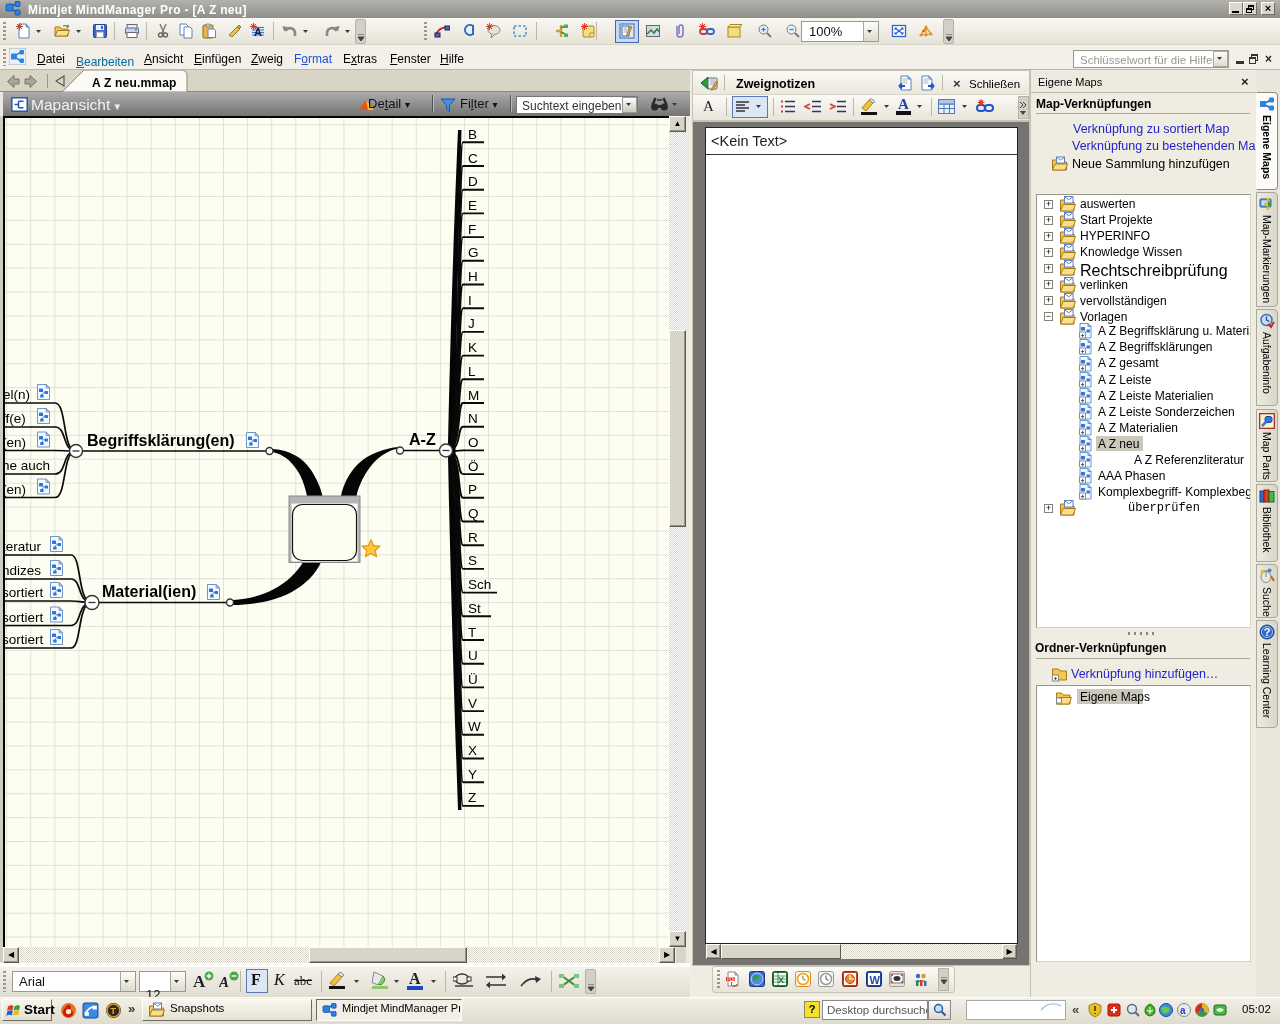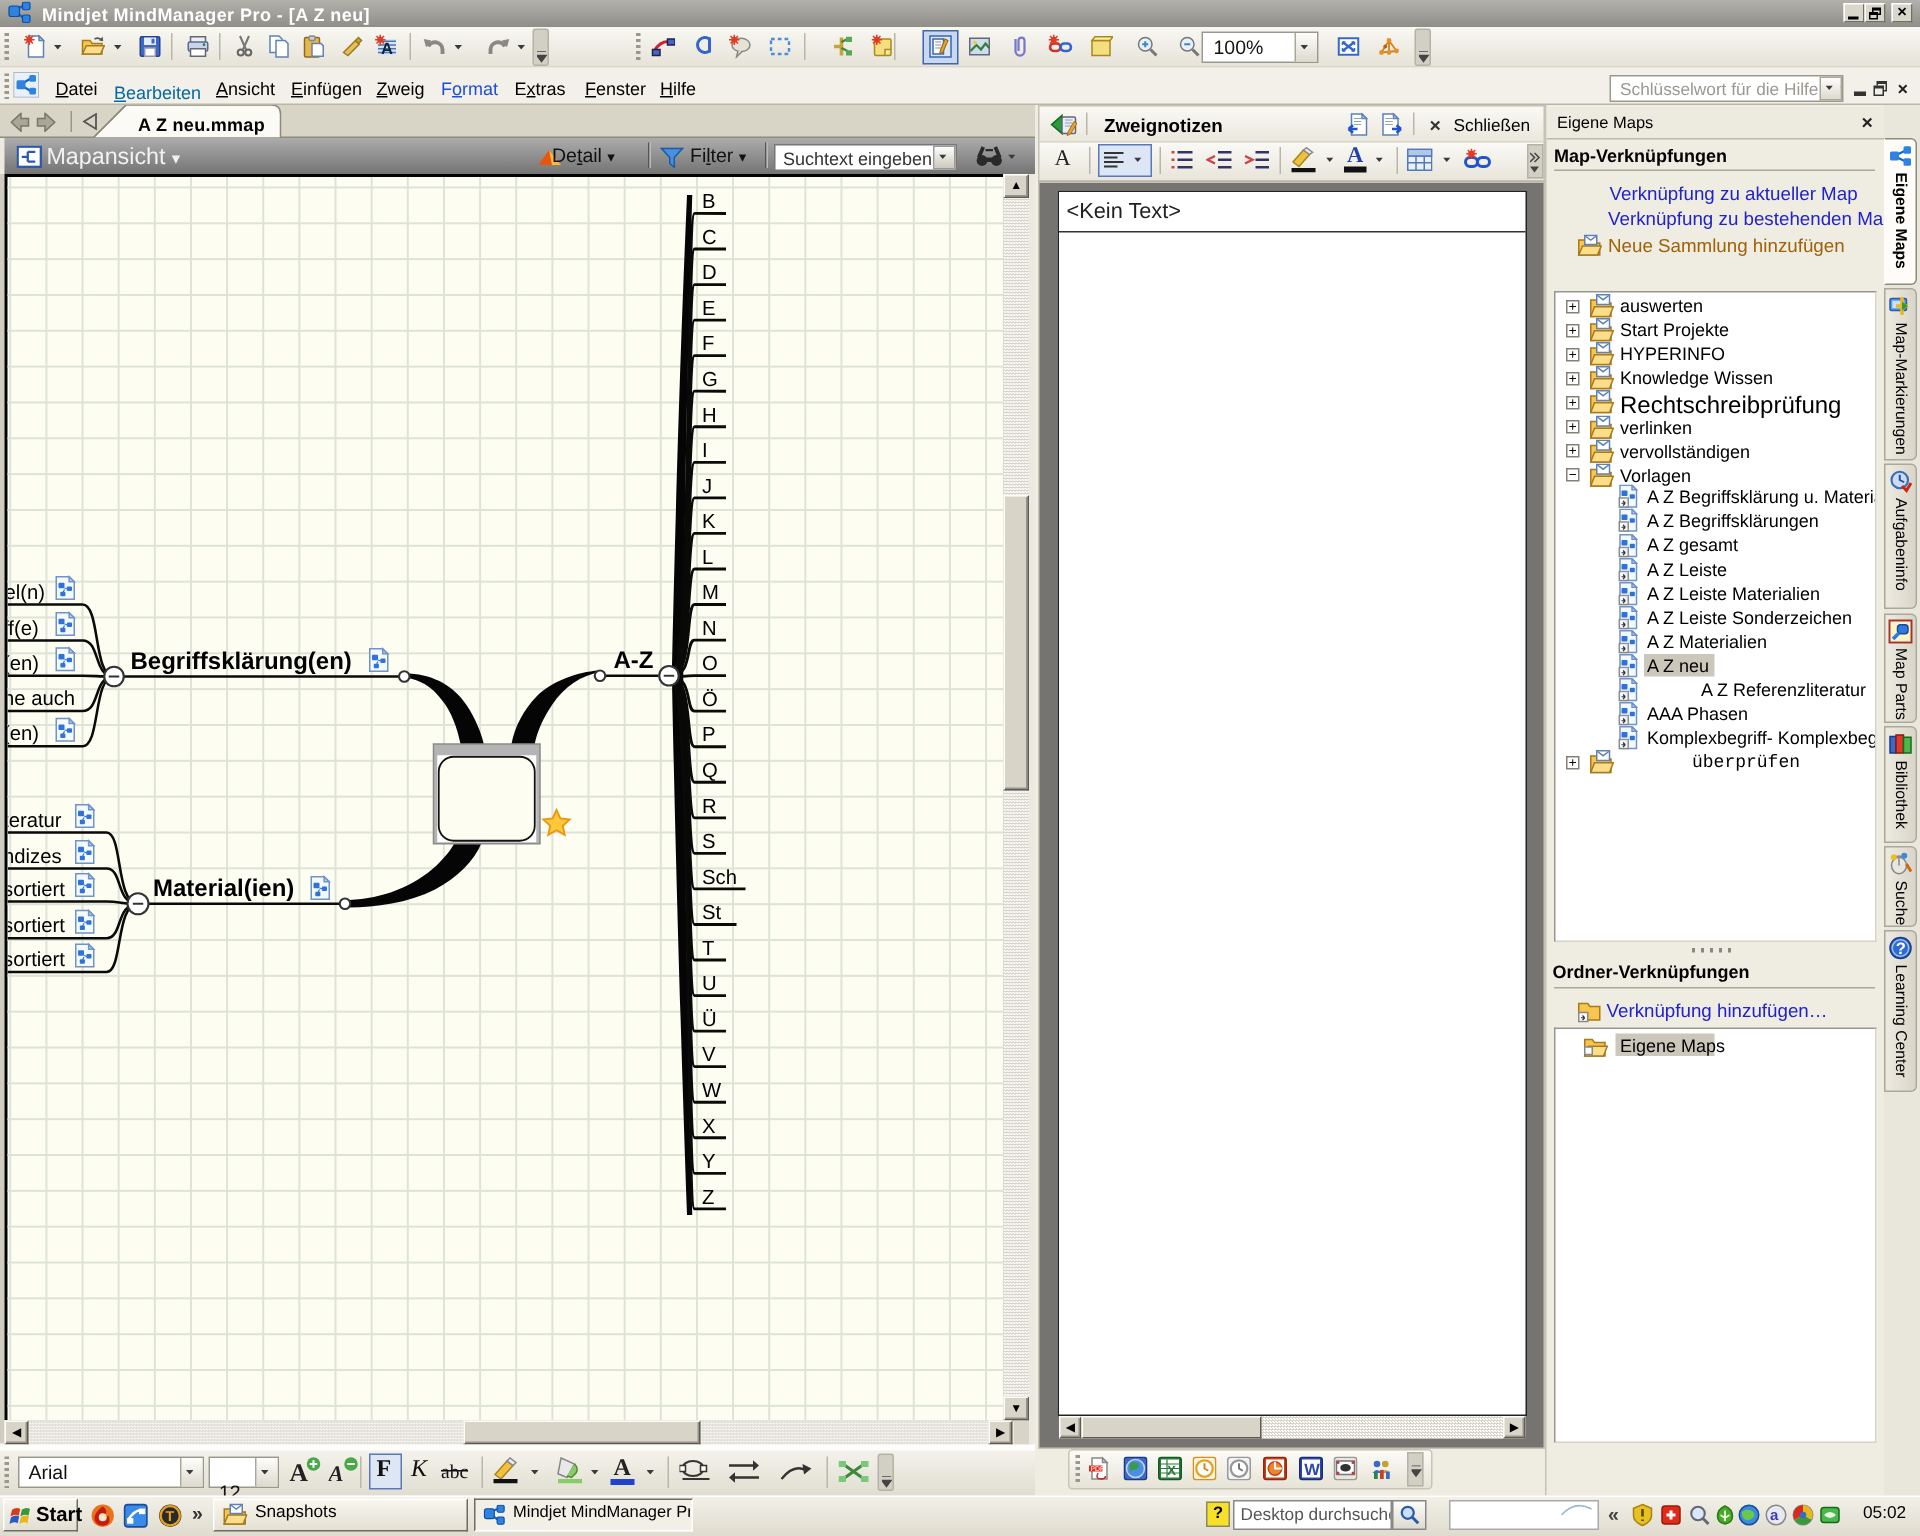--- a/index.html
+++ b/index.html
@@ -642,29 +642,29 @@
     <svg class="abs" style="left:2px;top:8px" width="7" height="8">
       <path d="M0 0 h6 M0 3 h6 l-3 4 z" stroke="#444" fill="#444"></path>
     </svg>
   </div>
 <div class="abs" style="left:1030px;top:70px;width:226px;height:927px;background:#EFECE2;border-left:1px solid #C6C3B6;"></div>
 <div class="abs" style="left:1031px;top:71px;width:225px;height:22px;background:#EDEAE0;border-bottom:1px solid #BCB9AC;"></div>
 <div class="abs" style="left:1038px;top:76px;font-size:11px;color:#000;">Eigene Maps</div>
 <div class="abs" style="left:1241px;top:74px;font-size:13px;font-weight:bold;color:#222;">×</div>
 <div class="abs" style="left:1036px;top:97px;font-size:12px;font-weight:bold;color:#000;">Map-Verknüpfungen</div>
 <div class="abs" style="left:1036px;top:113px;width:214px;height:1px;background:#AAA79B;"></div>
-<div class="abs" style="left:1073px;top:122px;font-size:12.5px;color:#2222CC;">Verknüpfung zu aktueller Map</div>
+<div class="abs" style="left:1073px;top:122px;font-size:12.5px;color:#2222CC;">Verknüpfung zu sortiert Map</div>
 <div class="abs" style="left:1072px;top:139px;font-size:12.5px;color:#2222CC;">Verknüpfung zu bestehenden Ma…</div>
 <svg class="abs" style="left:1051px;top:156px" width="17" height="16" viewBox="0 0 16 16">
     <path d="M1 4 h5 l1.5 2 H15 v8 H1 z" fill="#F7C64E" stroke="#A67A1D"></path>
     <path d="M1 14 L3.5 8 H16 L13.5 14 z" fill="#FCDE8A" stroke="#A67A1D"></path>
     <rect x="5" y="1" width="8" height="6" fill="#FFF" stroke="#5E81B8"></rect>
     <path d="M5.5 1.5 l3.5 2.5 3.5 -2.5" fill="none" stroke="#5E81B8"></path>
   </svg>
-<div class="abs" style="left:1072px;top:157px;font-size:12.5px;color:#a16207;">Neue Sammlung hinzufügen</div>
+<div class="abs" style="left:1072px;top:157px;font-size:12.5px;color:#000000;">Neue Sammlung hinzufügen</div>
 <div class="abs" style="left:1036px;top:194px;width:215px;height:434px;background:#FFF;border:1px solid #98968A;border-right-color:#D5D2C6;border-bottom-color:#D5D2C6;"></div>
 <div class="abs" style="left:1044px;top:200px;width:9px;height:9px;border:1px solid #848278;background:#FFF;font:9px/7px 'Liberation Sans';text-align:center;color:#000;">+</div>
 <svg class="abs" style="left:1059px;top:196px" width="17" height="16" viewBox="0 0 16 16">
     <path d="M1 4 h5 l1.5 2 H14.5 v9 H1 z" fill="#F7C64E" stroke="#A67A1D"></path>
     <path d="M1 15 L3.5 8.5 H16 L13.5 15 z" fill="#FCDE8A" stroke="#A67A1D"></path>
     <rect x="5" y="0.5" width="8.5" height="6.5" fill="#FFF" stroke="#5E81B8"></rect>
     <path d="M5.5 1 l3.7 2.8 3.8 -2.8" fill="none" stroke="#5E81B8"></path>
   </svg>
 <div class="abs" style="left:1080px;top:197px;font-size:12px;color:#000;width:170px;white-space:nowrap;overflow:hidden;">auswerten</div>
 <div class="abs" style="left:1044px;top:216px;width:9px;height:9px;border:1px solid #848278;background:#FFF;font:9px/7px 'Liberation Sans';text-align:center;color:#000;">+</div>

